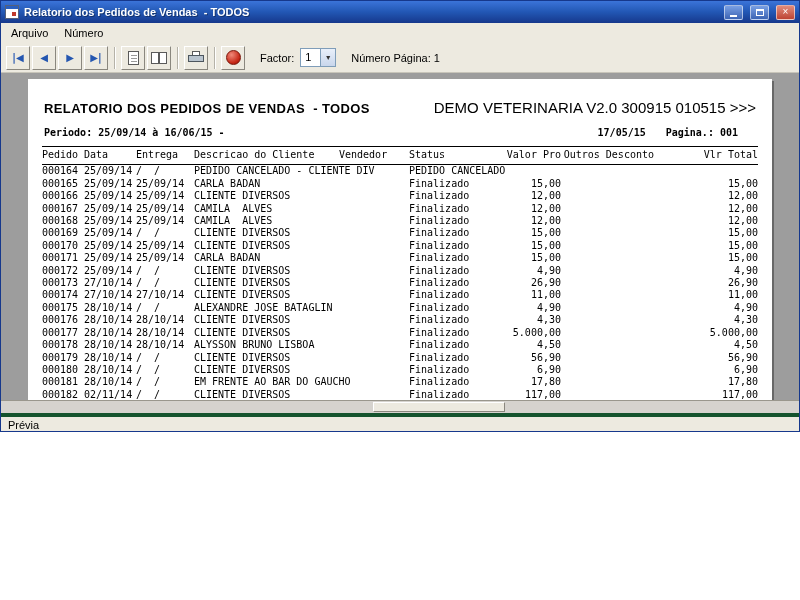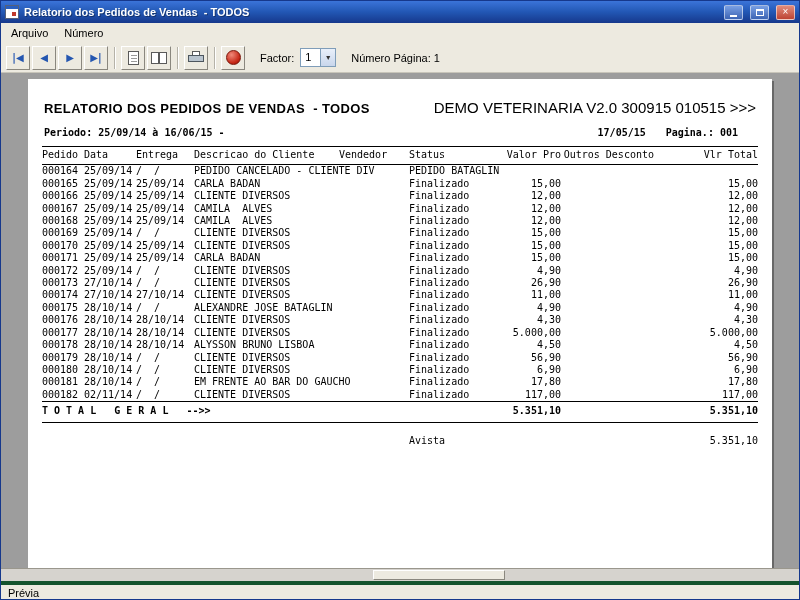--- a/index.html
+++ b/index.html
@@ -1,20 +1,20 @@
 <!DOCTYPE html>
 <html><head>
 <meta charset="utf-8">
 <style>
   * { box-sizing: border-box; margin: 0; padding: 0; }
   html,body { width:800px; height:600px; }
   body { font-family: "Liberation Sans", sans-serif; }
 
   .window {
-    width:800px; height:600px;
+    width:800px; height:432px;
     display:flex; flex-direction:column;
     border:1px solid #16388C;
     background:#f97316;
   }
 
   
   .titlebar {
     height:22px; flex:0 0 22px;
     background:linear-gradient(180deg,#3B74D9 0%,#2257B4 50%,#16388C 100%);
     display:flex; align-items:center; padding:0 4px; gap:5px;
@@ -209,21 +209,21 @@
             <th class="num">Vlr Total</th>
           </tr>
         </thead>
         <tbody>
   <tr>
     <td>000164</td>
     <td>25/09/14</td>
     <td>/  /</td>
     <td>PEDIDO CANCELADO - CLIENTE DIV</td>
     <td></td>
-    <td>PEDIDO BATAGLIN</td>
+    <td>PEDIDO CANCELADO</td>
     <td class="num"></td>
     <td class="num"></td>
     <td class="num"></td>
   </tr>
 
   <tr>
     <td>000165</td>
     <td>25/09/14</td>
     <td>25/09/14</td>
     <td>CARLA BADAN</td>

